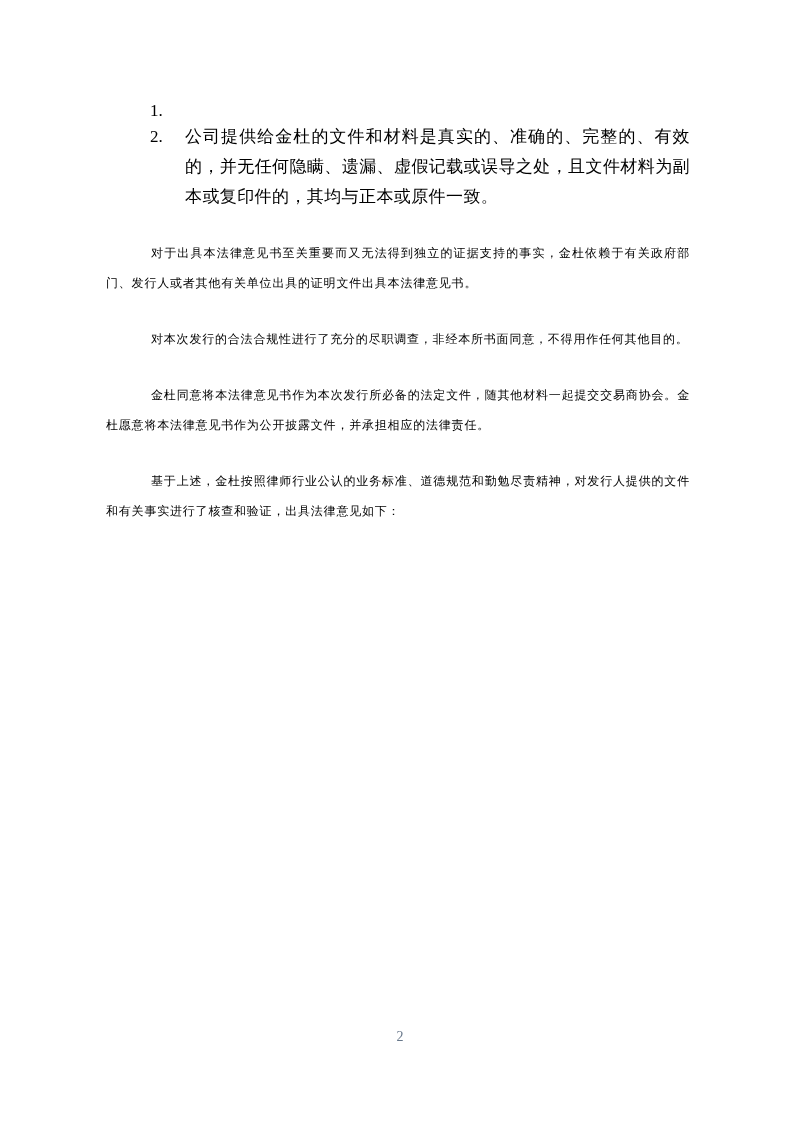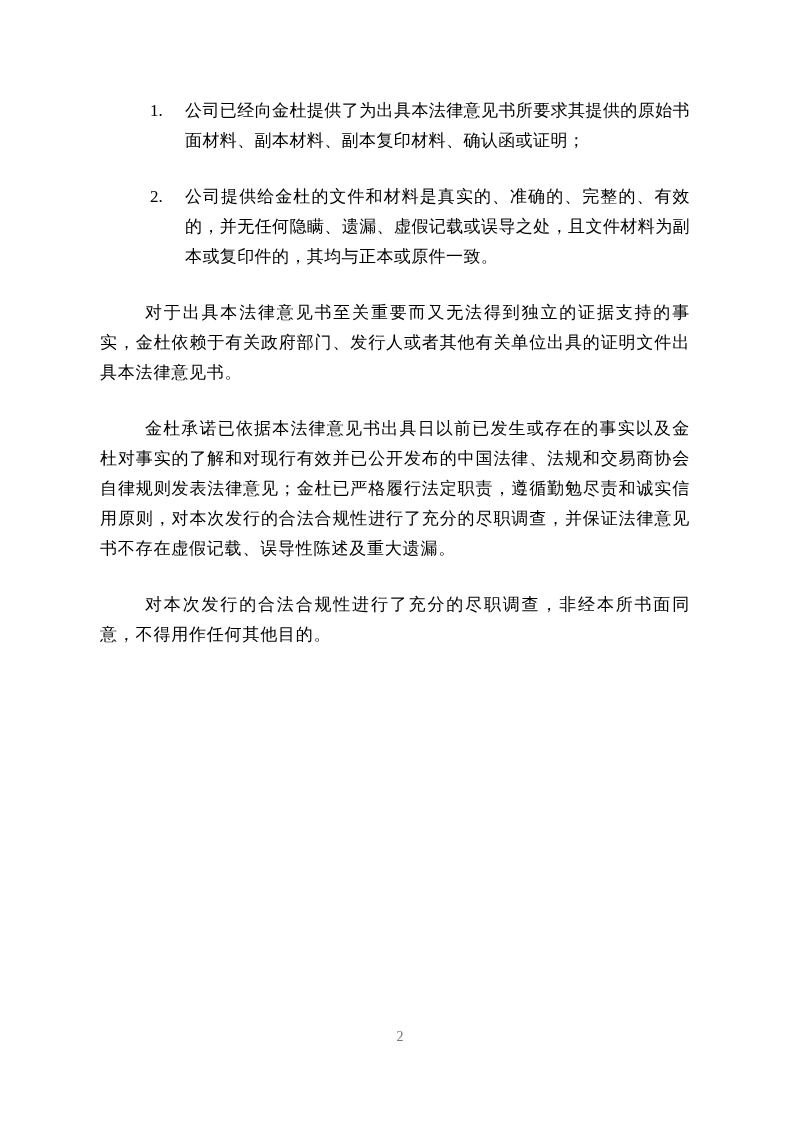--- a/index.html
+++ b/index.html
@@ -33,22 +33,22 @@
     text-align: justify;
     text-align-last: left;
   }
   .list-item .num {
     position: absolute;
     left: 50px;
     top: 0;
     letter-spacing: 0;
   }
   .para {
-    margin: 0 0 26px 0;
-    font-size: 17px;
+    margin: 0 0 26px 6px;
+    font-size: 12px;
     line-height: 30px;
     letter-spacing: 0.8px;
     text-align: justify;
     text-align-last: left;
     text-indent: 45px;
   }
   .page-number {
     position: absolute;
     top: 1028px;
     left: 0;
@@ -61,33 +61,33 @@
   }
 </style>
 </head>
 <body>
 
 <div class="page">
   <div class="content">
 
     <div class="list-item">
       <span class="num">1.</span>
-      <span>公司已经向金杜提供了为出具本法律意见书所要求其提供的原始书面材料、副本材料、副本复印材料、确认函或证明；</span>
     </div>
 
     <div class="list-item">
       <span class="num">2.</span>
       <span>公司提供给金杜的文件和材料是真实的、准确的、完整的、有效的，并无任何隐瞒、遗漏、虚假记载或误导之处，且文件材料为副本或复印件的，其均与正本或原件一致。</span>
     </div>
 
     <p class="para">对于出具本法律意见书至关重要而又无法得到独立的证据支持的事实，金杜依赖于有关政府部门、发行人或者其他有关单位出具的证明文件出具本法律意见书。</p>
 
-    <p class="para">金杜承诺已依据本法律意见书出具日以前已发生或存在的事实以及金杜对事实的了解和对现行有效并已公开发布的中国法律、法规和交易商协会自律规则发表法律意见；金杜已严格履行法定职责，遵循勤勉尽责和诚实信用原则，对本次发行的合法合规性进行了充分的尽职调查，并保证法律意见书不存在虚假记载、误导性陈述及重大遗漏。</p>
 
 
     <p class="para">对本次发行的合法合规性进行了充分的尽职调查，非经本所书面同意，不得用作任何其他目的。</p>
 
+    <p class="para">金杜同意将本法律意见书作为本次发行所必备的法定文件，随其他材料一起提交交易商协会。金杜愿意将本法律意见书作为公开披露文件，并承担相应的法律责任。</p>
 
+    <p class="para">基于上述，金杜按照律师行业公认的业务标准、道德规范和勤勉尽责精神，对发行人提供的文件和有关事实进行了核查和验证，出具法律意见如下：</p>
 
   </div>
 
   <div class="page-number">2</div>
 </div>
 
 </body></html>

